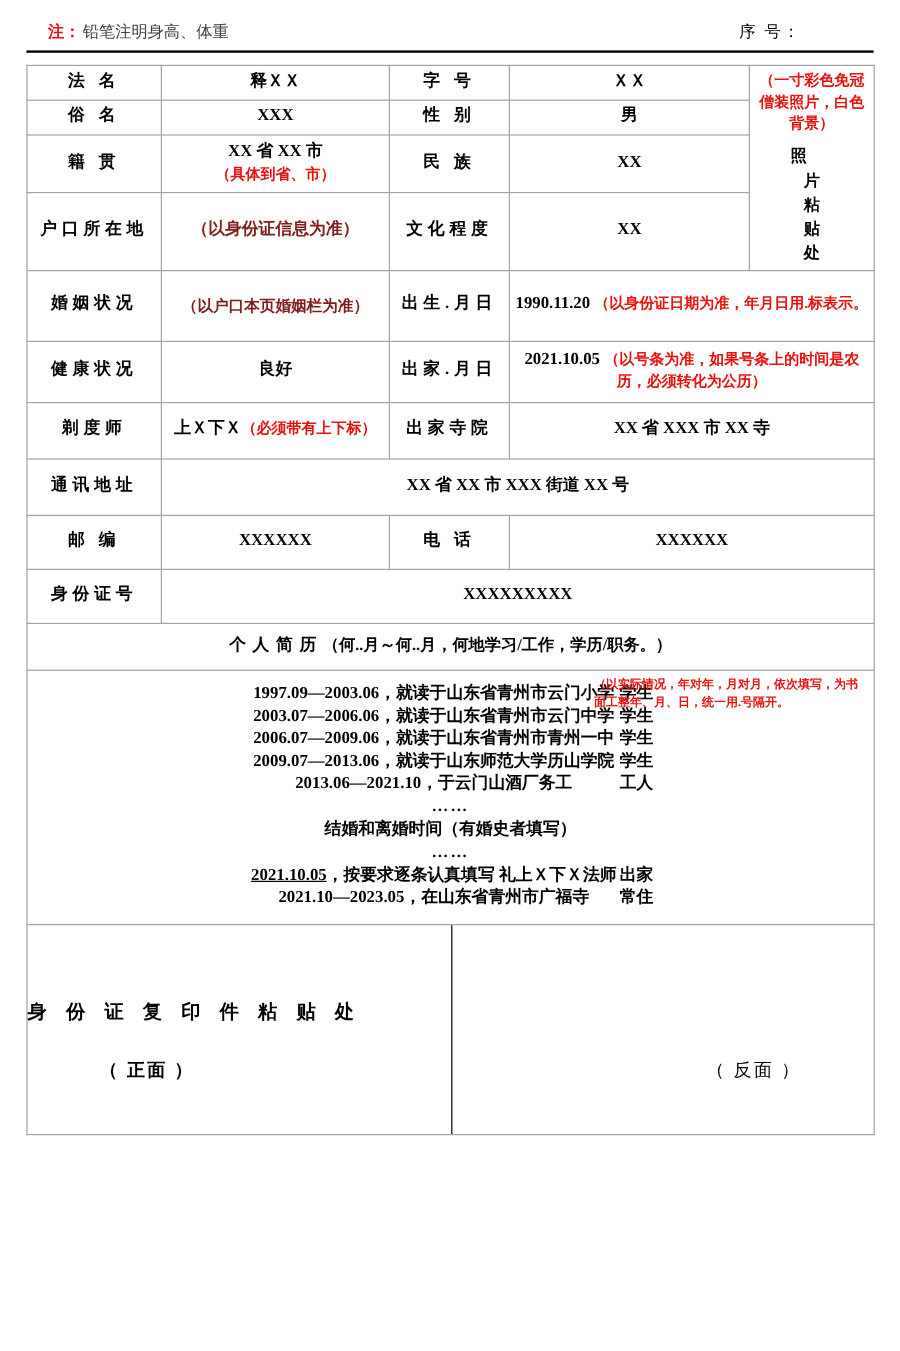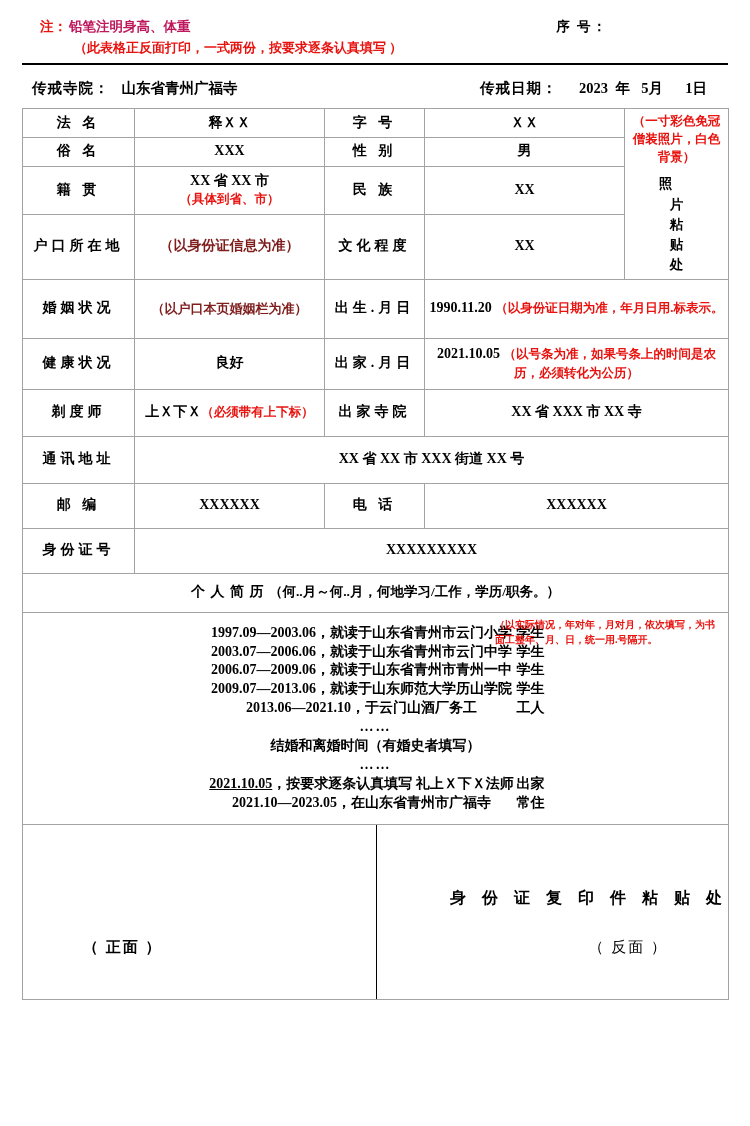--- a/index.html
+++ b/index.html
@@ -15,22 +15,22 @@
     box-sizing:border-box;
     padding:18px 22px 0 22px;
     position:relative;
   }
   .topline{
     display:flex;align-items:baseline;
     font-size:13.5px;font-weight:bold;
     padding-left:18px;
   }
   .topline .note-label{color:#e8130f;font-weight:bold;}
-  .topline .note-text{color:#be185d;font-weight:bold;margin-left:2px;}
-  .topline .serial{margin-left:auto;margin-right:120px;font-weight:bold;letter-spacing:2px;}
+  .topline .note-text{color:#404040;font-weight:normal;margin-left:2px;}
+  .topline .serial{margin-left:auto;margin-right:60px;font-weight:normal;letter-spacing:2px;}
   .subnote{
     color:#e8130f;font-size:13px;font-weight:bold;
     padding-left:52px;margin-top:3px;
   }
   h1.title{
     text-align:center;
     font-size:32px;
     font-weight:bold;
     letter-spacing:1px;
     margin:16px 0 0 0;
@@ -110,56 +110,44 @@
   .ul{text-decoration:underline;}
   .idcard{
     height:168px;
     position:relative;
     padding:0;
   }
   .idcard .divider{
     position:absolute;left:50%;top:0;bottom:0;width:0;border-left:1px solid #000;
   }
   .idcard .capt{
-    position:absolute;left:0;right:0;top:62px;text-align:right;
+    position:absolute;left:0;right:0;top:62px;text-align:left;
     font-size:16px;font-weight:bold;letter-spacing:6px;
   }
   .idcard .front{
     position:absolute;left:60px;top:112px;font-size:15px;font-weight:bold;letter-spacing:2px;
   }
   .idcard .back{
     position:absolute;right:60px;top:112px;font-size:15px;font-weight:normal;letter-spacing:2px;margin-left:44px;
   }
 </style>
 </head>
 <body>
 
 <div class="page">
 
   <div class="topline">
     <span class="note-label">注：</span>
     <span class="note-text">铅笔注明身高、体重</span>
     <span class="serial">序 号：</span>
   </div>
 
-  <div class="subnote">（此表格正反面打印，一式两份，按要求逐条认真填写 ）</div>
 
   <div class="titleline"></div>
 
-  <div class="meta">
-    <span class="lbl">传戒寺院：</span>
-    <span class="val">山东省青州广福寺</span>
-    <span class="right">
-      <span class="lbl">传戒日期：</span>
-      <span class="u">2023</span>
-      <span>年</span>
-      <span class="u">5月</span>
-      <span class="u">1日</span>
-    </span>
-  </div>
 
   <table class="main">
     <colgroup>
       <col style="width:112px">
         <col style="width:190px">
       <col style="width:100px">
         <col style="width:200px">
       <col style="width:104px">
     </colgroup>
 

